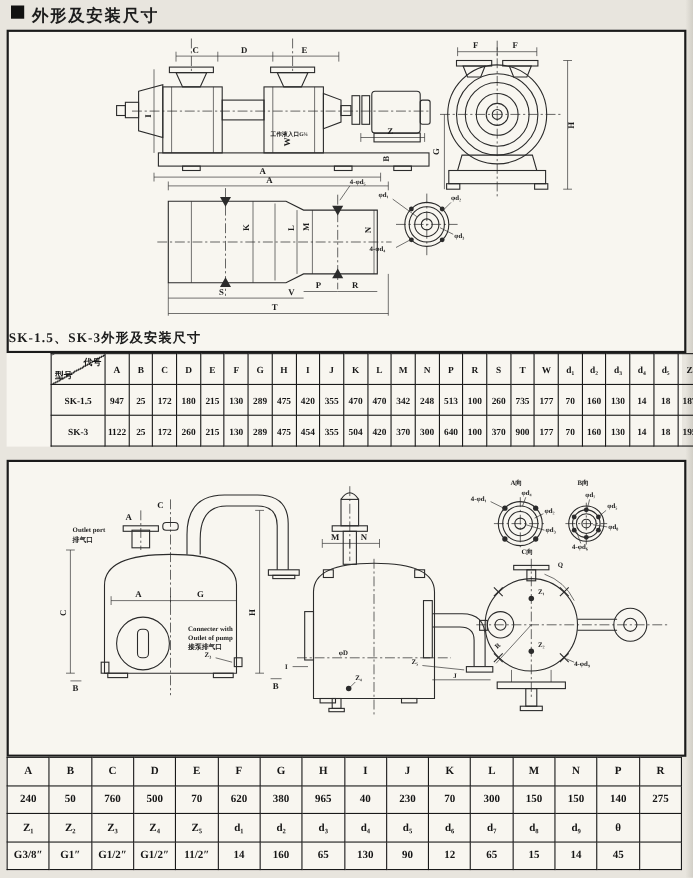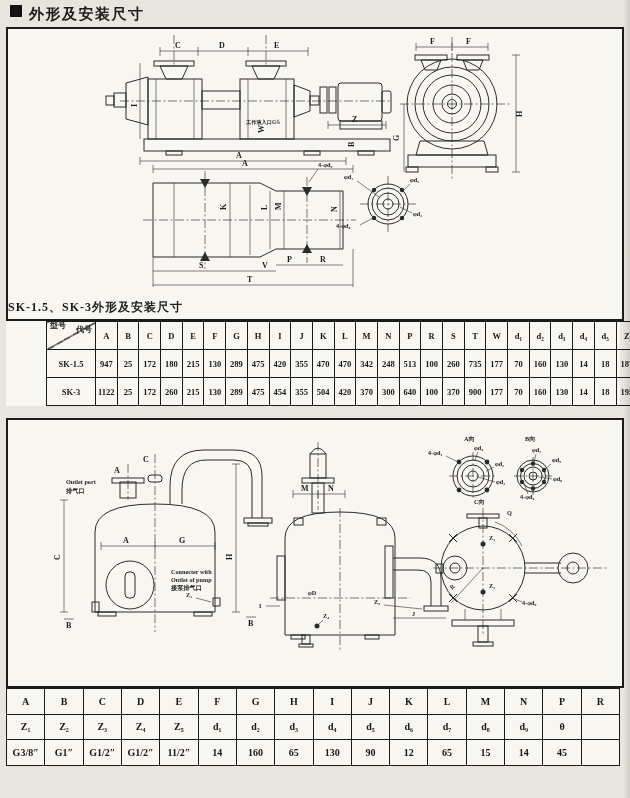--- a/index.html
+++ b/index.html
@@ -27,21 +27,21 @@
     font-family:"Liberation Serif","DejaVu Serif",serif;}
   td{border:1px solid #1a1a1a;text-align:center;vertical-align:middle;
     padding:0;font-weight:bold;color:#161616;overflow:hidden;white-space:nowrap;}
   .t1{font-size:8.5px;margin-left:40px;}
   .t1 tr{height:28px;}
   .t1 .corner{width:48px;position:relative;font-size:8px;
     background:linear-gradient(to bottom right,
       transparent calc(50% - 0.6px),#1a1a1a calc(50% - 0.6px),
       #1a1a1a calc(50% + 0.6px),transparent calc(50% + 0.6px));}
   .t1 .corner .ct{position:absolute;top:2px;right:3px;}
-  .t1 .corner .cb{position:absolute;bottom:18px;left:3px;}
+  .t1 .corner .cb{position:absolute;bottom:2px;left:3px;}
   .t2{font-size:10px;}
   .t2 tr{height:25.5px;}
   svg{display:block;}
   .ln{stroke:#2b2b2b;stroke-width:1;fill:none;}
   .tn{stroke:#2b2b2b;stroke-width:0.6;fill:none;}
   .cl{stroke:#2b2b2b;stroke-width:0.65;fill:none;stroke-dasharray:9 2.5 2 2.5;}
   .fl{fill:#2b2b2b;stroke:none;}
   .lb{font-family:"Liberation Serif","DejaVu Serif",serif;font-size:8px;
     font-weight:bold;fill:#1c1c1c;}
   .lbs{font-size:6.2px;}
@@ -494,20 +494,38 @@
           <td>I</td>
           <td>J</td>
           <td>K</td>
           <td>L</td>
           <td>M</td>
           <td>N</td>
           <td>P</td>
           <td>R</td>
         </tr>
     <tr>
+          <td>240</td>
+          <td>50</td>
+          <td>760</td>
+          <td>500</td>
+          <td>70</td>
+          <td>620</td>
+          <td>380</td>
+          <td>965</td>
+          <td>40</td>
+          <td>230</td>
+          <td>70</td>
+          <td>300</td>
+          <td>150</td>
+          <td>150</td>
+          <td>140</td>
+          <td>275</td>
+        </tr>
+    <tr>
           <td>Z₁</td>
           <td>Z₂</td>
           <td>Z₃</td>
           <td>Z₄</td>
           <td>Z₅</td>
           <td>d₁</td>
           <td>d₂</td>
           <td>d₃</td>
           <td>d₄</td>
           <td>d₅</td>

